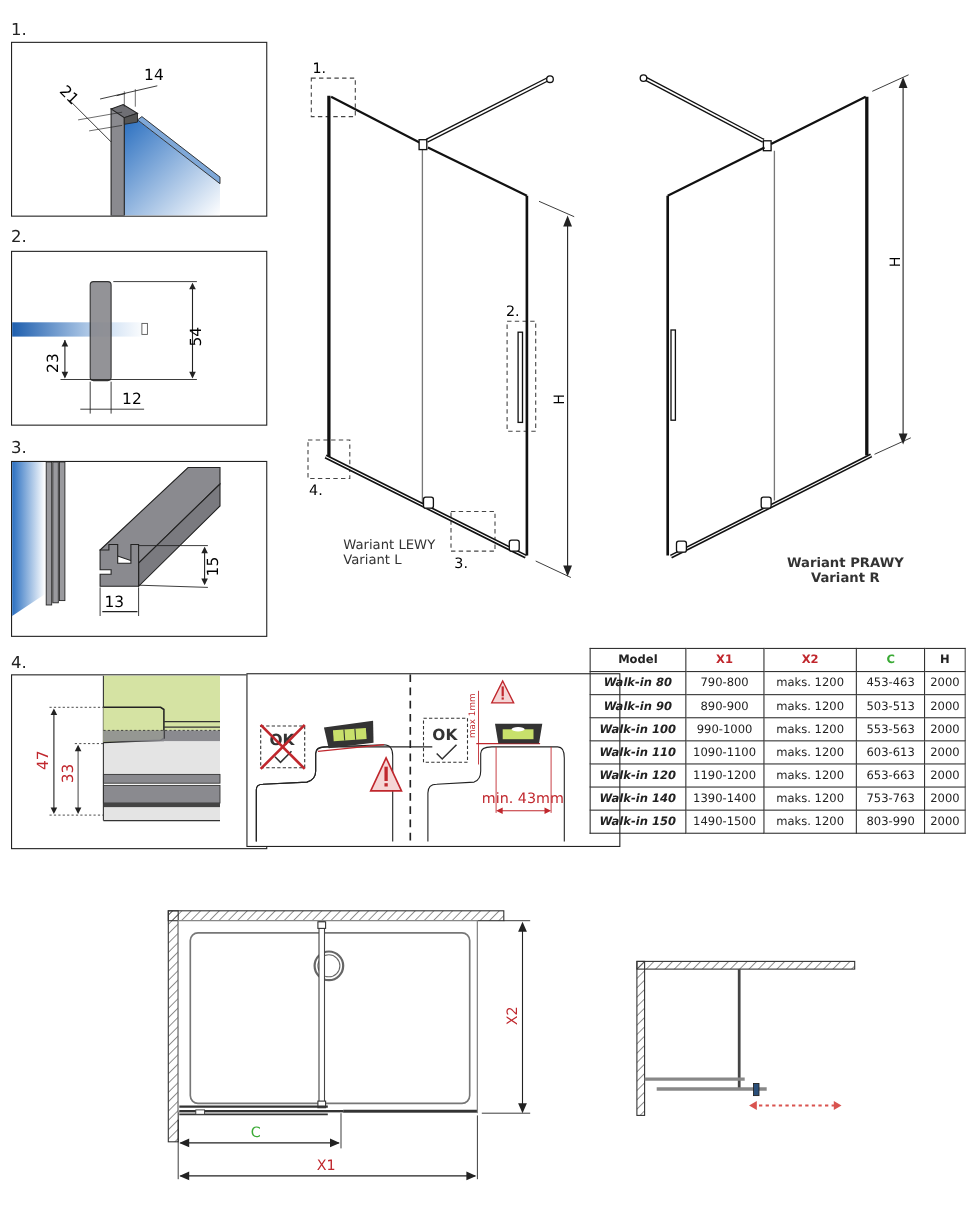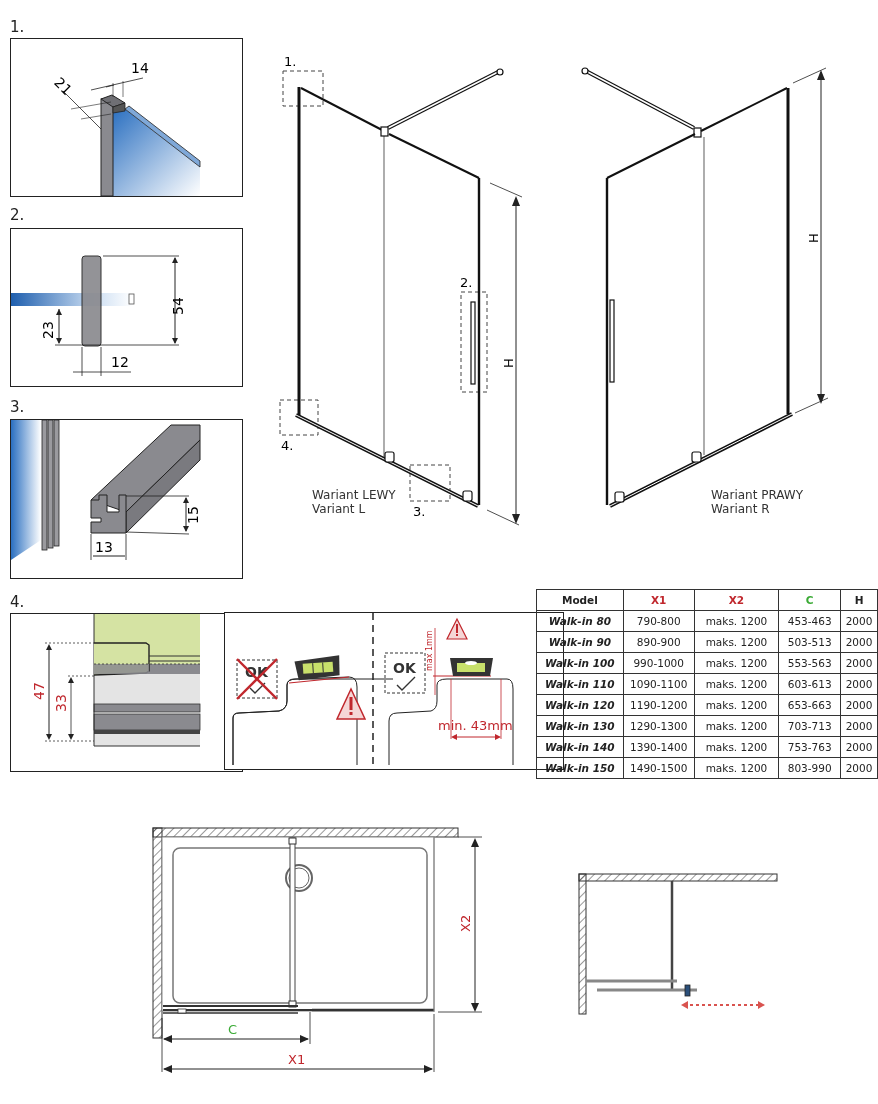--- a/index.html
+++ b/index.html
@@ -238,23 +238,23 @@
   <line x1="821" y1="72" x2="821" y2="400" stroke="#222" stroke-width="1"></line>
   <polygon points="817,80 821,70 825,80" fill="#222"></polygon>
     <polygon points="817,394 821,404 825,394" fill="#222"></polygon>
   <text class="svgtext" x="0" y="0" font-size="13" transform="translate(818 243) rotate(-90)">H</text>
 </svg>
 
 <div class="variant" style="left:293px;top:488px;">
   <div>Wariant LEWY</div>
   <div>Variant L</div>
 </div>
-<div class="variant" style="left:692px;top:488px;text-align:left;width:115px;">
+<div class="variant" style="left:692px;top:504px;text-align:center;width:115px;font-weight:bold;">
   <div>Wariant PRAWY</div>
-  <div>Wariant R</div>
+  <div>Variant R</div>
 </div>
 
 <table class="spec">
   <thead>
     <tr>
       <th class="model" style="font-style:normal;">Model</th>
       <th class="c1" style="color:#c0272d;">X1</th>
       <th class="c2" style="color:#c0272d;">X2</th>
       <th class="c3" style="color:#3aaa35;">C</th>
       <th class="c4">H</th>
@@ -287,27 +287,20 @@
         <td>1090-1100</td>
         <td>maks. 1200</td>
         <td>603-613</td>
         <td>2000</td>
       </tr>
       <tr>
         <td class="model">Walk-in 120</td>
         <td>1190-1200</td>
         <td>maks. 1200</td>
         <td>653-663</td>
-        <td>2000</td>
-      </tr>
-      <tr>
-        <td class="model">Walk-in 130</td>
-        <td>1290-1300</td>
-        <td>maks. 1200</td>
-        <td>703-713</td>
         <td>2000</td>
       </tr>
       <tr>
         <td class="model">Walk-in 140</td>
         <td>1390-1400</td>
         <td>maks. 1200</td>
         <td>753-763</td>
         <td>2000</td>
       </tr>
       <tr>

